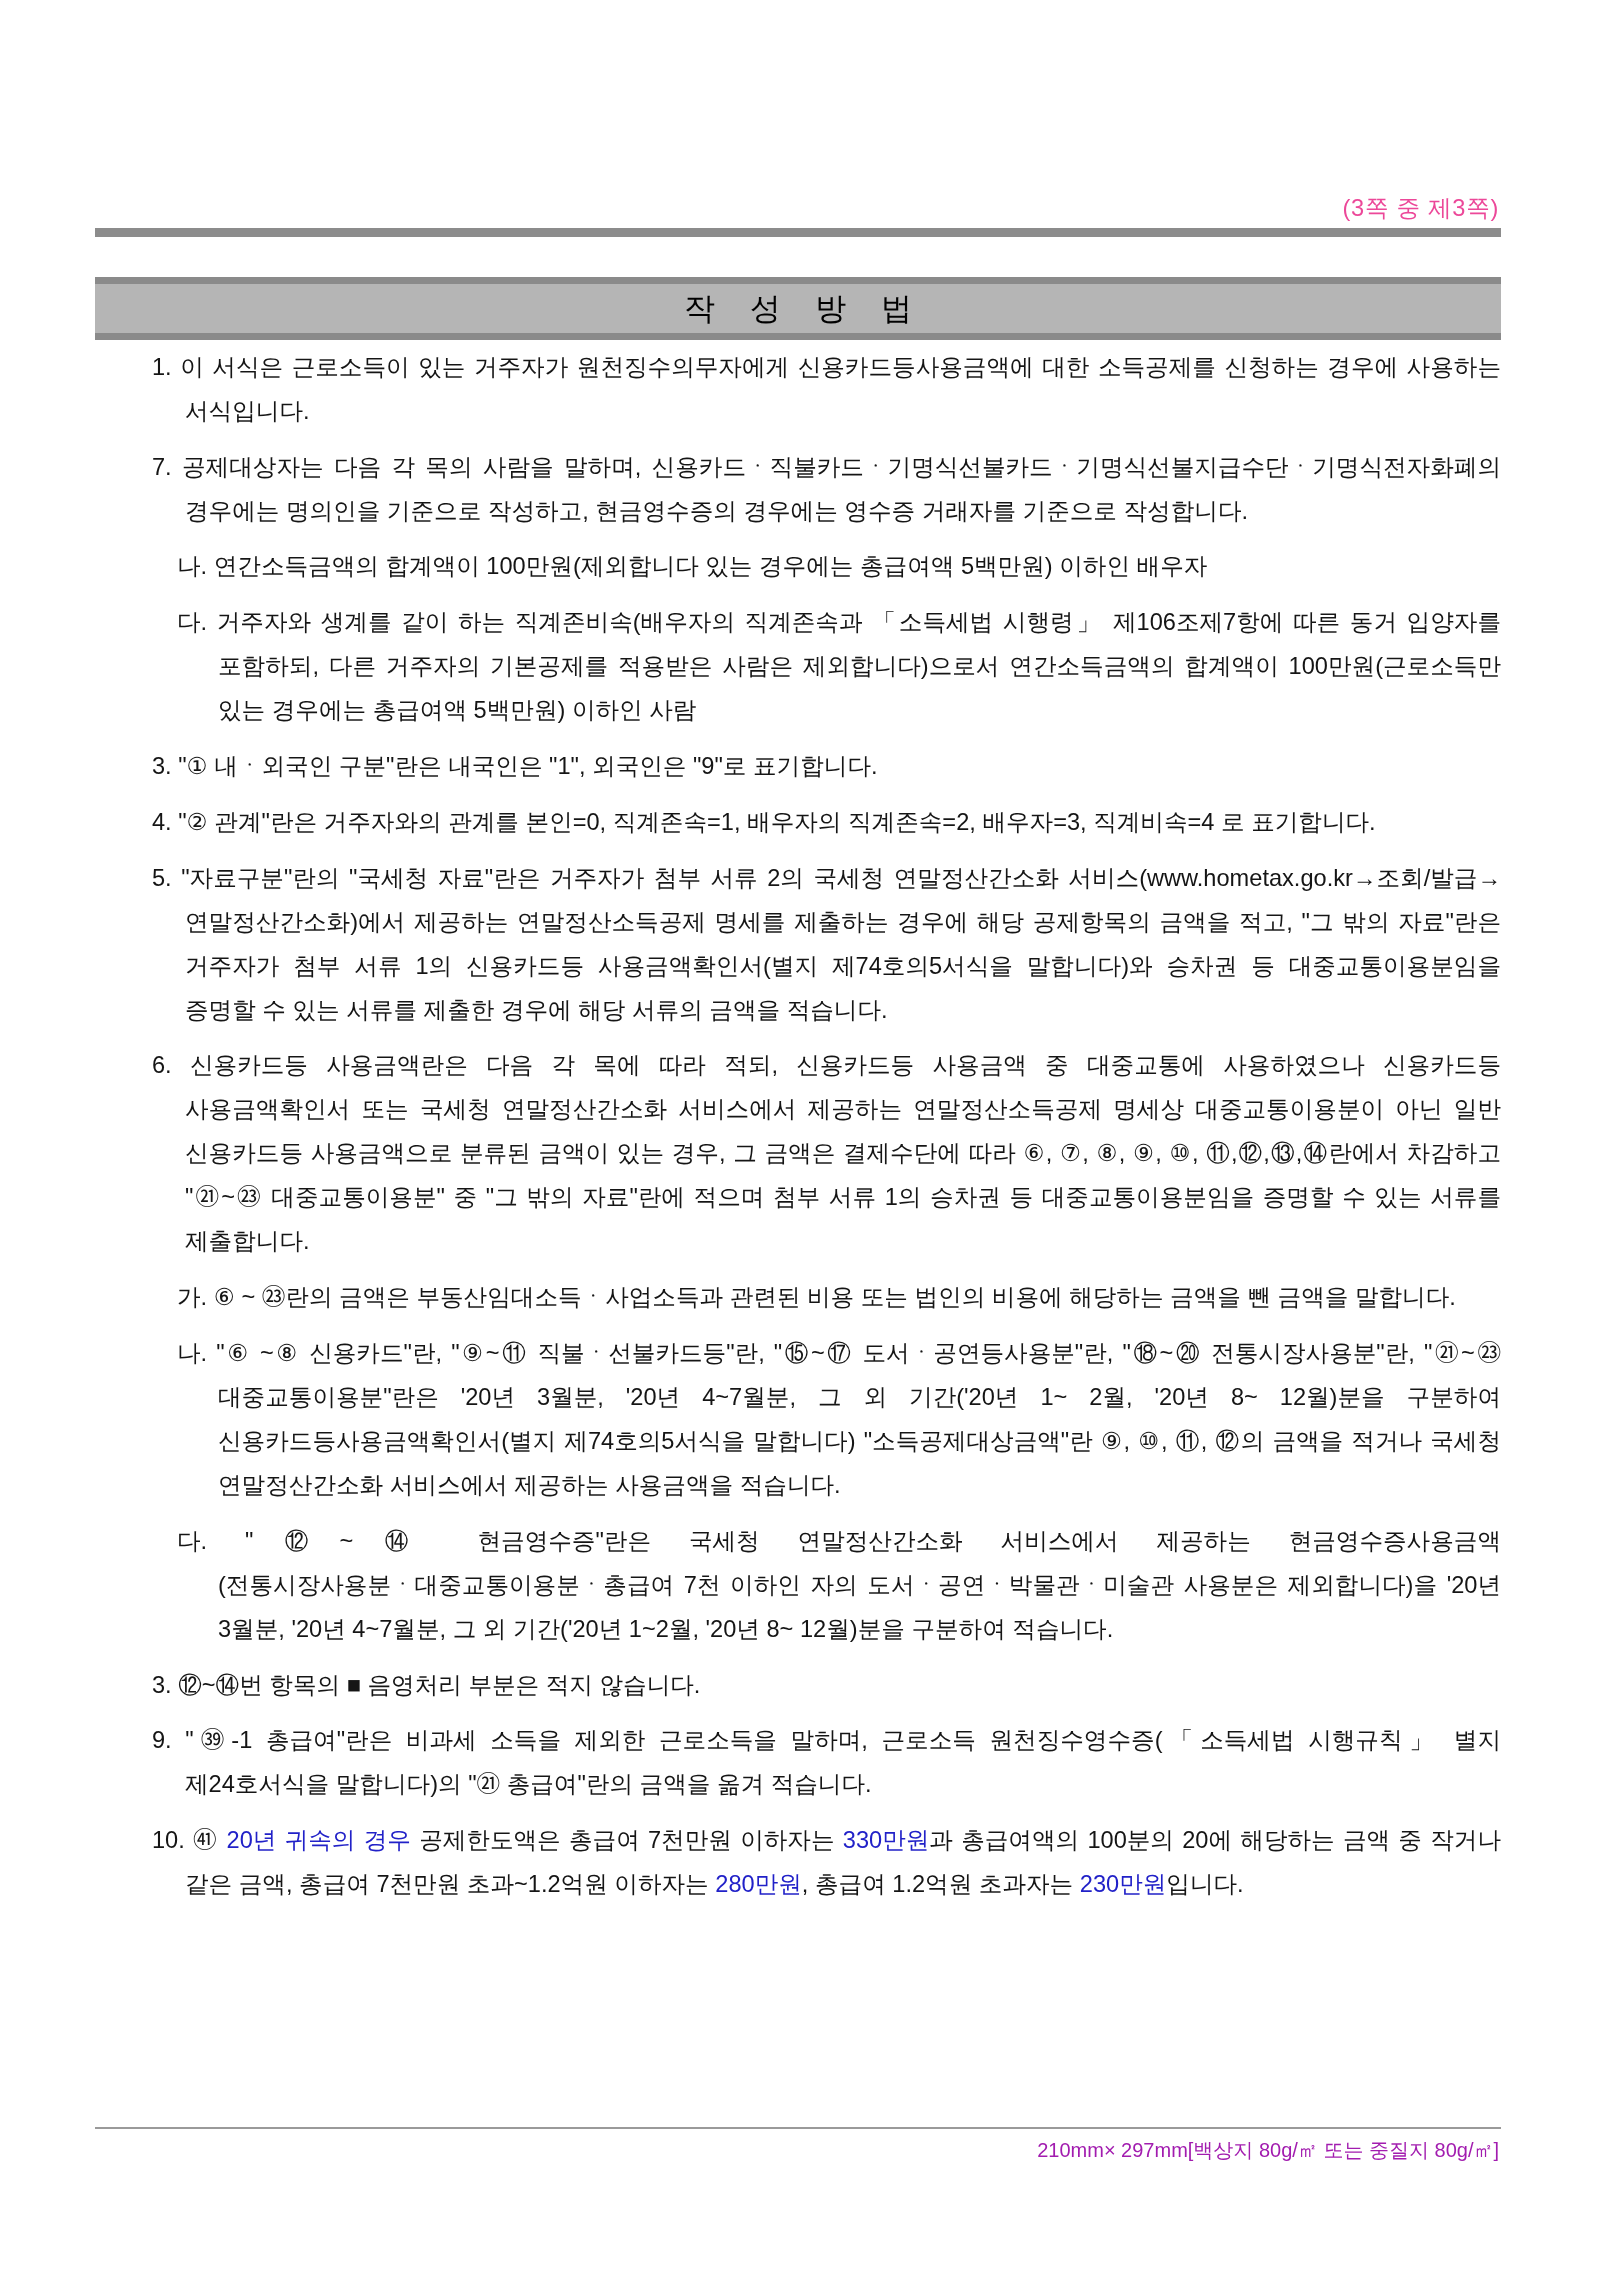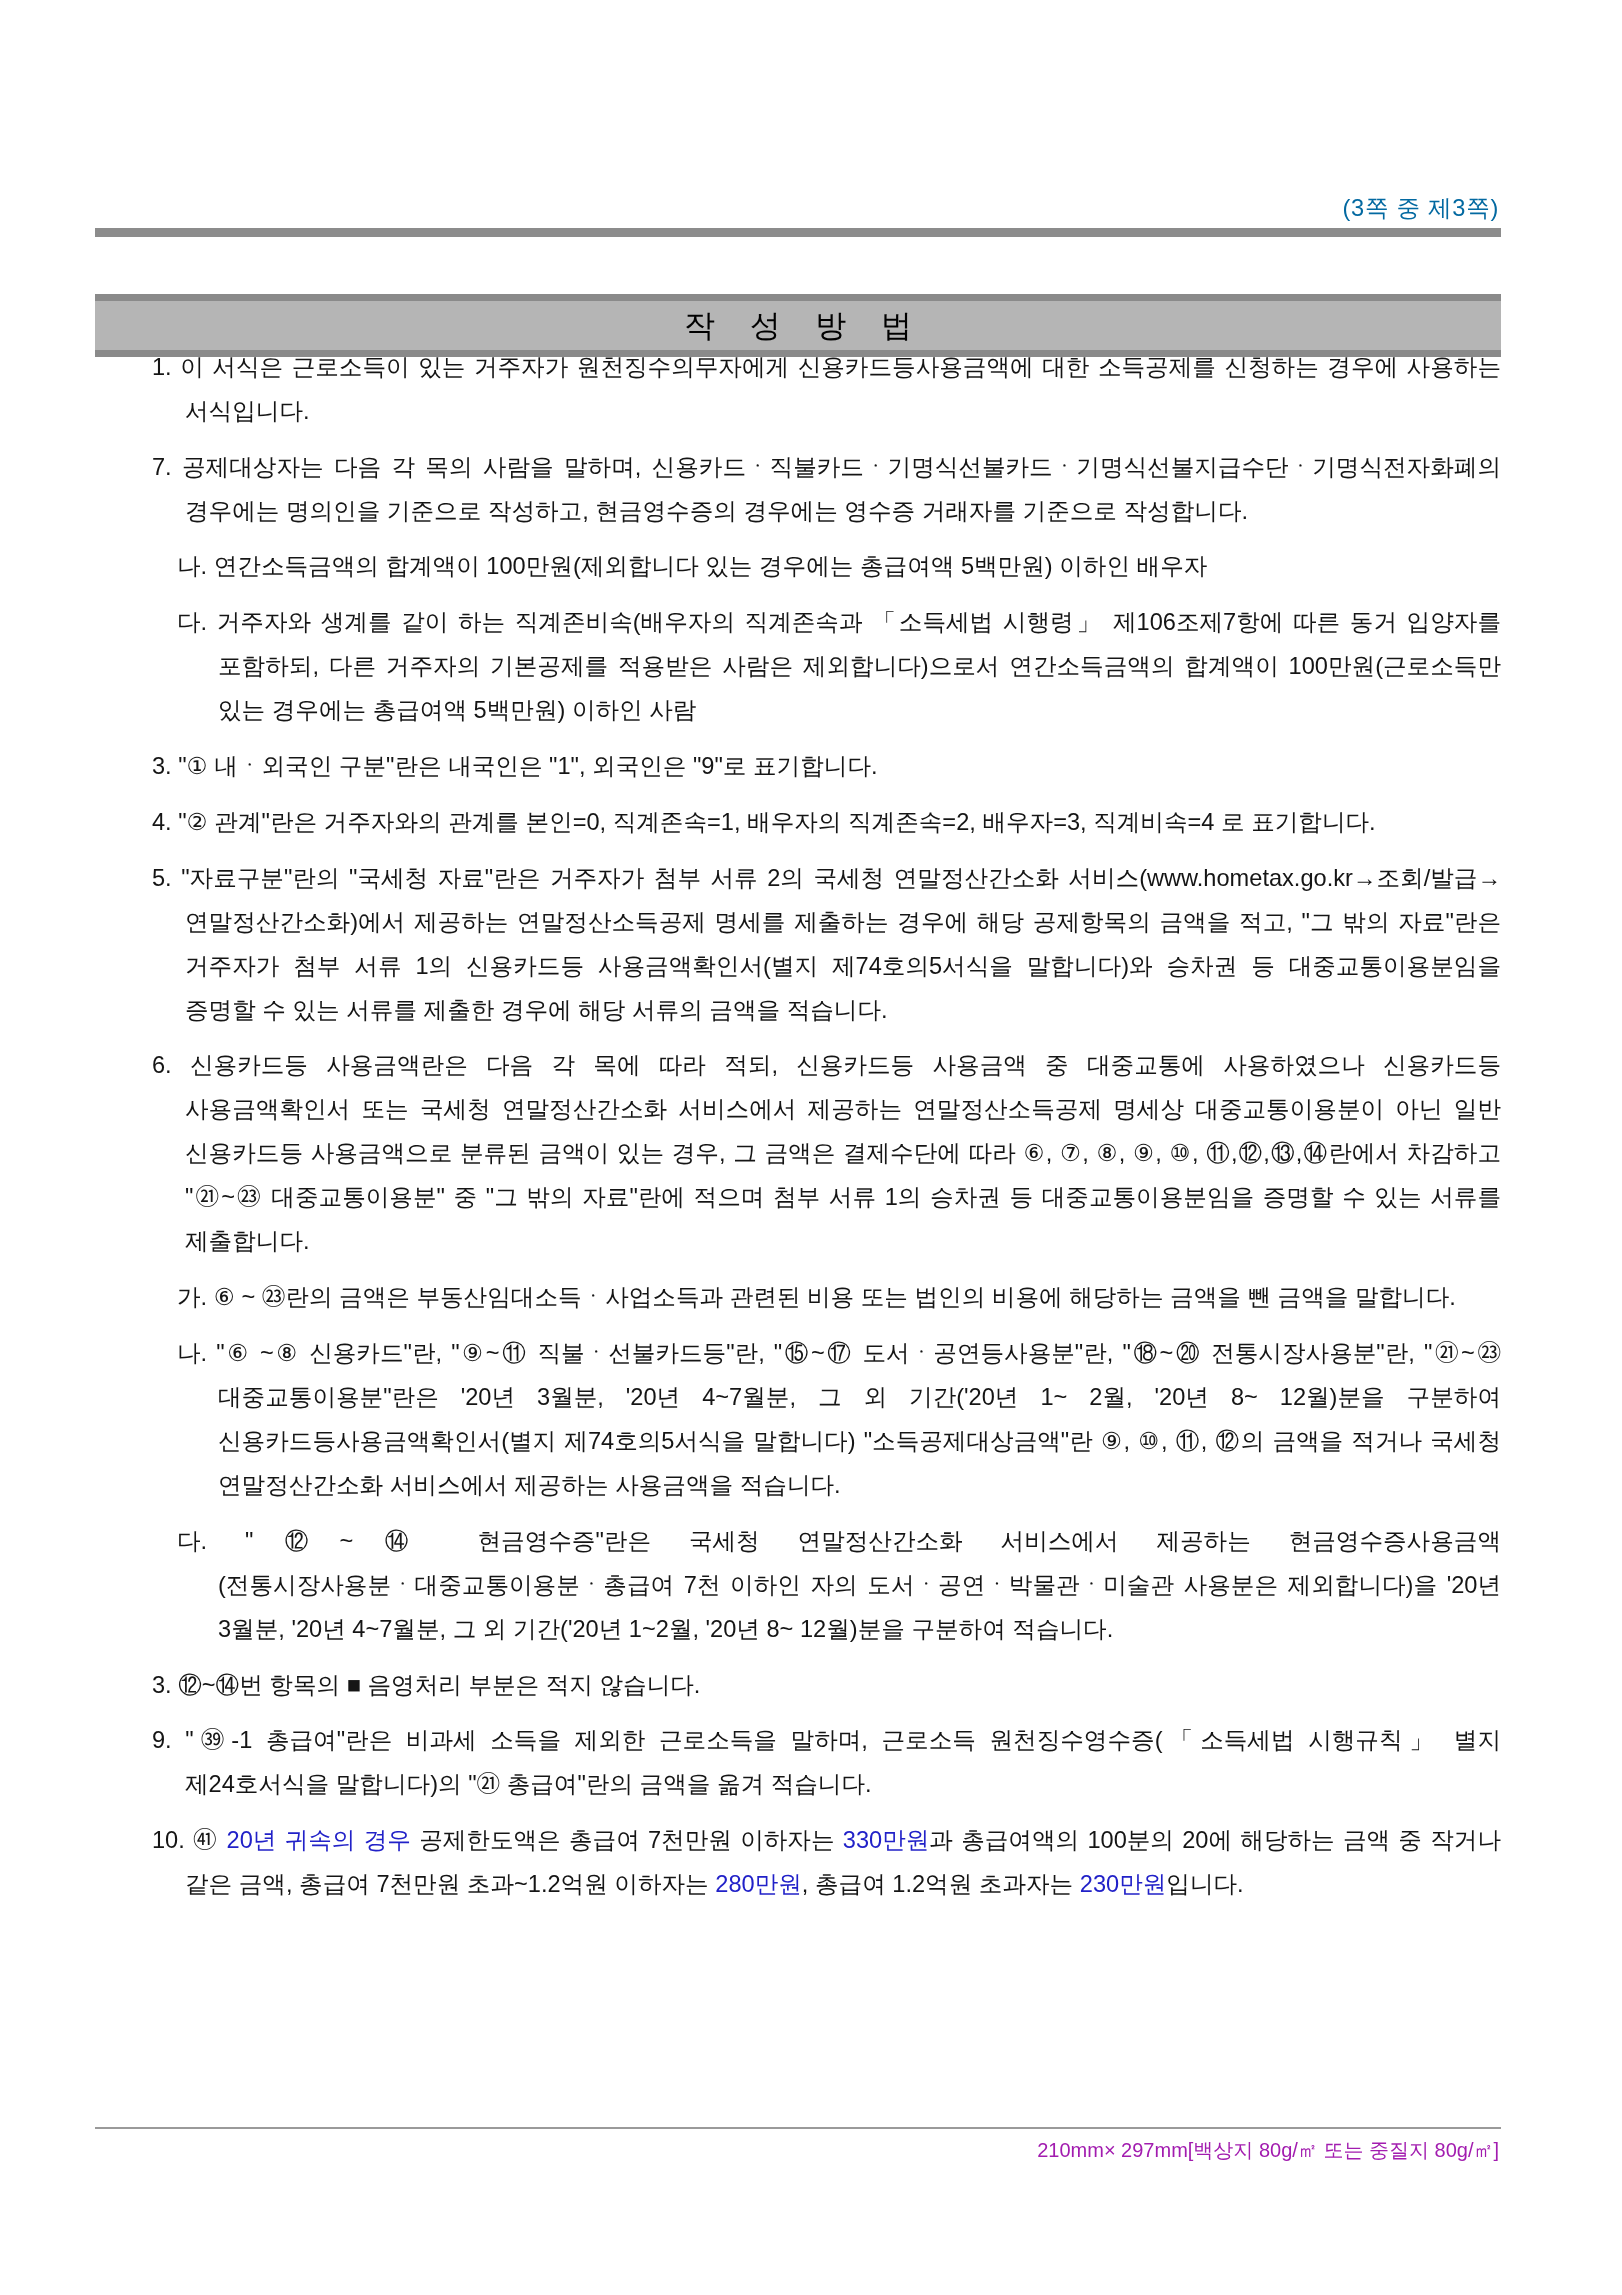--- a/index.html
+++ b/index.html
@@ -5,31 +5,31 @@
   html, body { margin:0; padding:0; background:#ffffff; }
   body {
     width:1623px; height:2295px;
     font-family:"Liberation Sans","DejaVu Sans",sans-serif;
     color:#111111;
   }
   .page { position:relative; width:1623px; height:2295px; overflow:hidden; background:#ffffff; }
 
   .page-indicator {
     position:absolute; top:192px; right:124px;
-    font-size:23.6px; letter-spacing:0.7px; color:#0369a1;
+    font-size:23.6px; letter-spacing:0.7px; color:#ec4899;
     white-space:nowrap;
   }
 
   .top-bar {
     position:absolute; top:228px; left:95px; width:1406px; height:8.5px;
     background:#8c8c8c;
   }
 
   .title-box {
-    position:absolute; top:294px; left:95px; width:1406px; height:49px;
+    position:absolute; top:277px; left:95px; width:1406px; height:49px;
     background:#b5b5b5;
     border-top:7.9px solid #8a8a8a;
     border-bottom:7.2px solid #8a8a8a;
     display:flex; align-items:center; justify-content:center;
   }
   .title-text {
     font-size:31px; letter-spacing:13px; color:#000; font-weight:500;
     text-indent:13px;
   }
 

